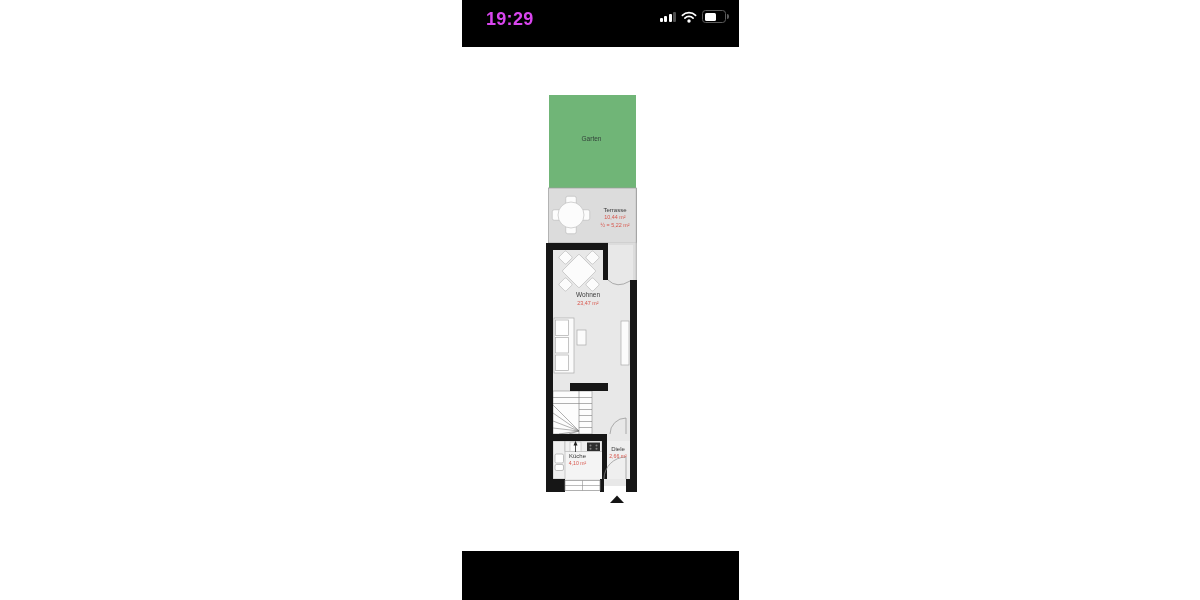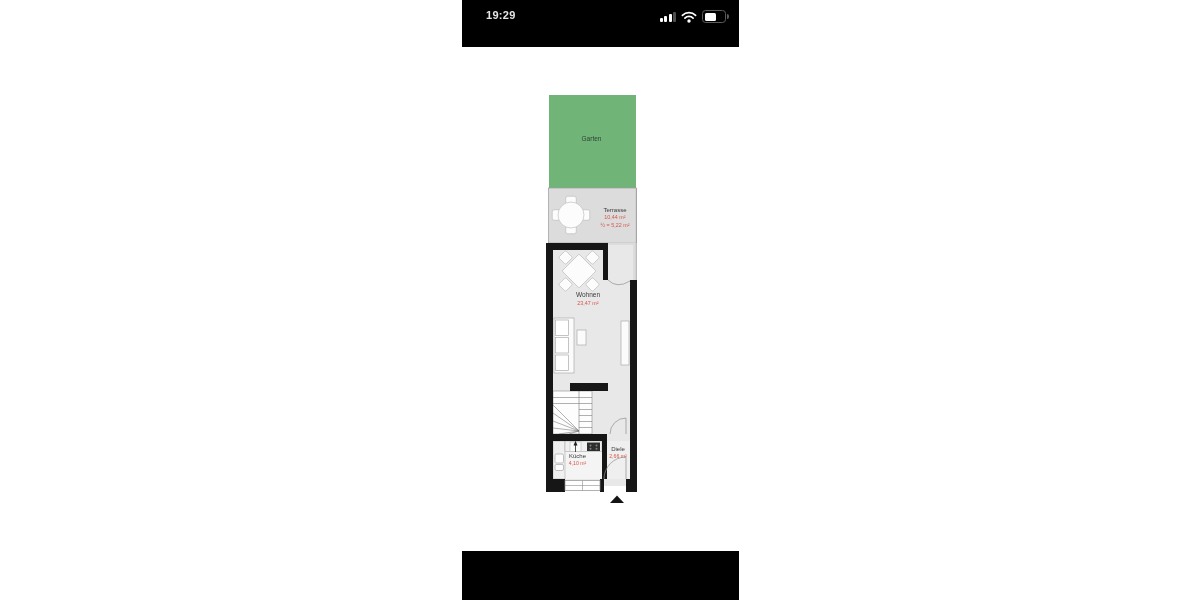--- a/index.html
+++ b/index.html
@@ -3,21 +3,21 @@
 <meta charset="utf-8">
 <style>
   html,body{margin:0;padding:0;background:#fff;}
   .canvas{position:relative;width:1200px;height:600px;background:#ffffff;overflow:hidden;
           font-family:"Liberation Sans",sans-serif;}
   .phone-screen{position:absolute;left:462px;top:0;width:277px;height:600px;background:#ffffff;}
 
   
   .status-bar{position:absolute;left:0;top:0;width:277px;height:47px;background:#000;
               box-sizing:border-box;}
-  .sb-time{position:absolute;left:24px;top:9px;color:#e5e5e5;font-size:11px;font-weight:700;
+  .sb-time{position:absolute;left:24px;top:9px;color:#d946ef;font-size:18px;font-weight:700;
            letter-spacing:.3px;}
   .sb-icons{position:absolute;right:13px;top:10px;display:flex;align-items:center;gap:5px;height:13px;}
   .cell-bars{display:flex;align-items:flex-end;gap:1.5px;height:10px;}
   .cell-bars i{display:block;width:3px;border-radius:1px;background:#fff;}
   .cell-bars i.dim{background:#4e4e4e;}
   .battery{position:relative;width:22px;height:11px;border:1px solid #5c5c5c;border-radius:3.5px;}
   .battery .fill{position:absolute;left:1.5px;top:1.5px;width:11px;height:8px;border-radius:1.5px;background:#fff;}
   .battery .tip{position:absolute;right:-3.5px;top:3px;width:2px;height:5px;border-radius:0 2px 2px 0;background:#5c5c5c;}
 
   

